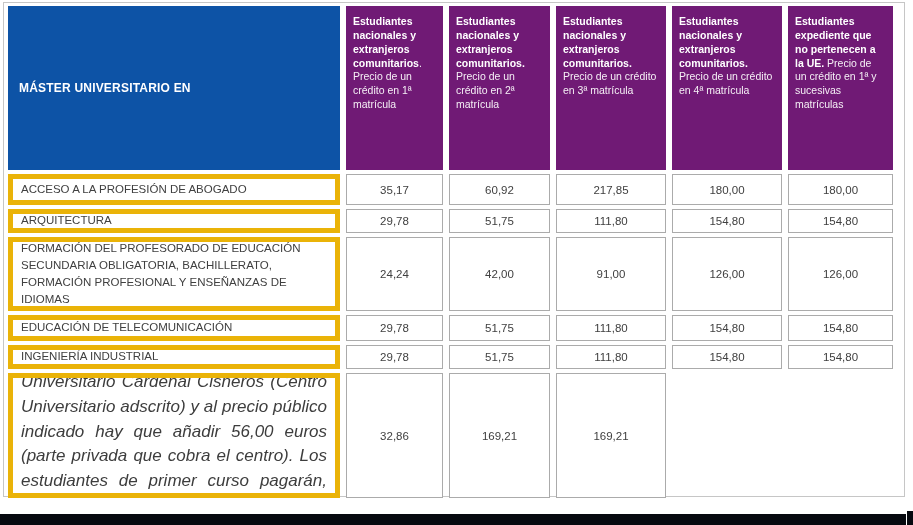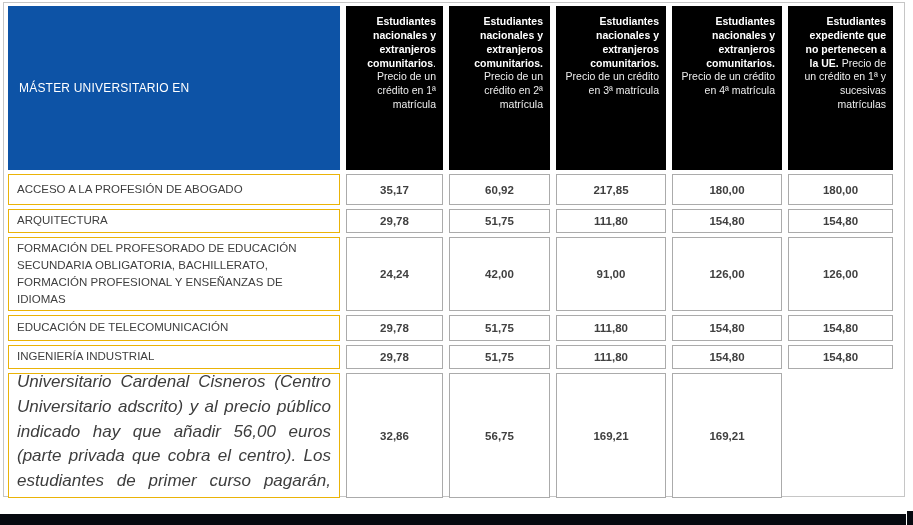--- a/index.html
+++ b/index.html
@@ -21,45 +21,44 @@
   .fees-table {
     position: absolute;
     left: 8px; top: 6px;
     display: grid;
     grid-template-columns: 332px 97px 101px 110px 110px 105px;
     grid-template-rows: 164px 31px 24px 74px 26px 24px 125px;
     column-gap: 6px;
     row-gap: 4px;
   }
   .hc {
-    background: #000000;
+    background: #701a75;
     color: #ffffff;
     font-size: 10.5px;
     line-height: 1.32;
     padding: 9px 7px 6px 7px;
     box-sizing: border-box;
     overflow: hidden;
-    text-align: right;
   }
   .hc .seg-bold { font-weight: bold; }
   .hc .seg-normal { font-weight: normal; color: rgba(255,255,255,0.93); }
   .corner-hc {
     background: #0d53a6;
     color: #ffffff;
     display: flex;
     align-items: center;
-    font-weight: normal;
+    font-weight: bold;
     font-size: 12px;
     letter-spacing: 0.2px;
     padding-left: 11px;
     box-sizing: border-box;
   }
   .tc {
     background: #ffffff;
-    border: 1px solid #eab308;
+    border: 5px solid #eab308;
     box-sizing: border-box;
     display: flex;
     flex-direction: column;
     justify-content: center;
     padding: 2px 8px;
     color: #404040;
     font-size: 11.5px;
     line-height: 1.5;
     overflow: hidden;
   }
@@ -76,21 +75,20 @@
   .vc {
     background: #ffffff;
     border: 1px solid #ababab;
     box-sizing: border-box;
     display: flex;
     align-items: center;
     justify-content: center;
     color: #404040;
     font-size: 11.5px;
     overflow: hidden;
-    font-weight: bold;
   }
   .bottom-bar {
     position: absolute;
     left: 0; bottom: 0;
     width: 906px; height: 11px;
     background: #06090f;
   }
   .right-sliver {
     position: absolute;
     right: 0; bottom: 0;
@@ -157,20 +155,19 @@
   <div class="vc">51,75</div>
   <div class="vc">111,80</div>
   <div class="vc">154,80</div>
   <div class="vc">154,80</div>
 
   <div class="tc note-cell">
     <span class="row-title">PSICOLOGÍA GENERAL SANITARIA</span>
     <span class="row-note">Este estudio está ofertado por el Centro Universitario Cardenal Cisneros (Centro Universitario adscrito) y al precio público indicado hay que añadir 56,00 euros (parte privada que cobra el centro).  Los estudiantes de primer curso pagarán, además, unas tasas de apertura de expediente de 120 euros (único pago).</span>
   </div>
   <div class="vc">32,86</div>
-  <div class="vc">56,75</div>
   <div class="vc">169,21</div>
   <div class="vc">169,21</div>
 
 </div>
 
 <div class="bottom-bar"></div>
 <div class="right-sliver"></div>
 
 </body></html>

